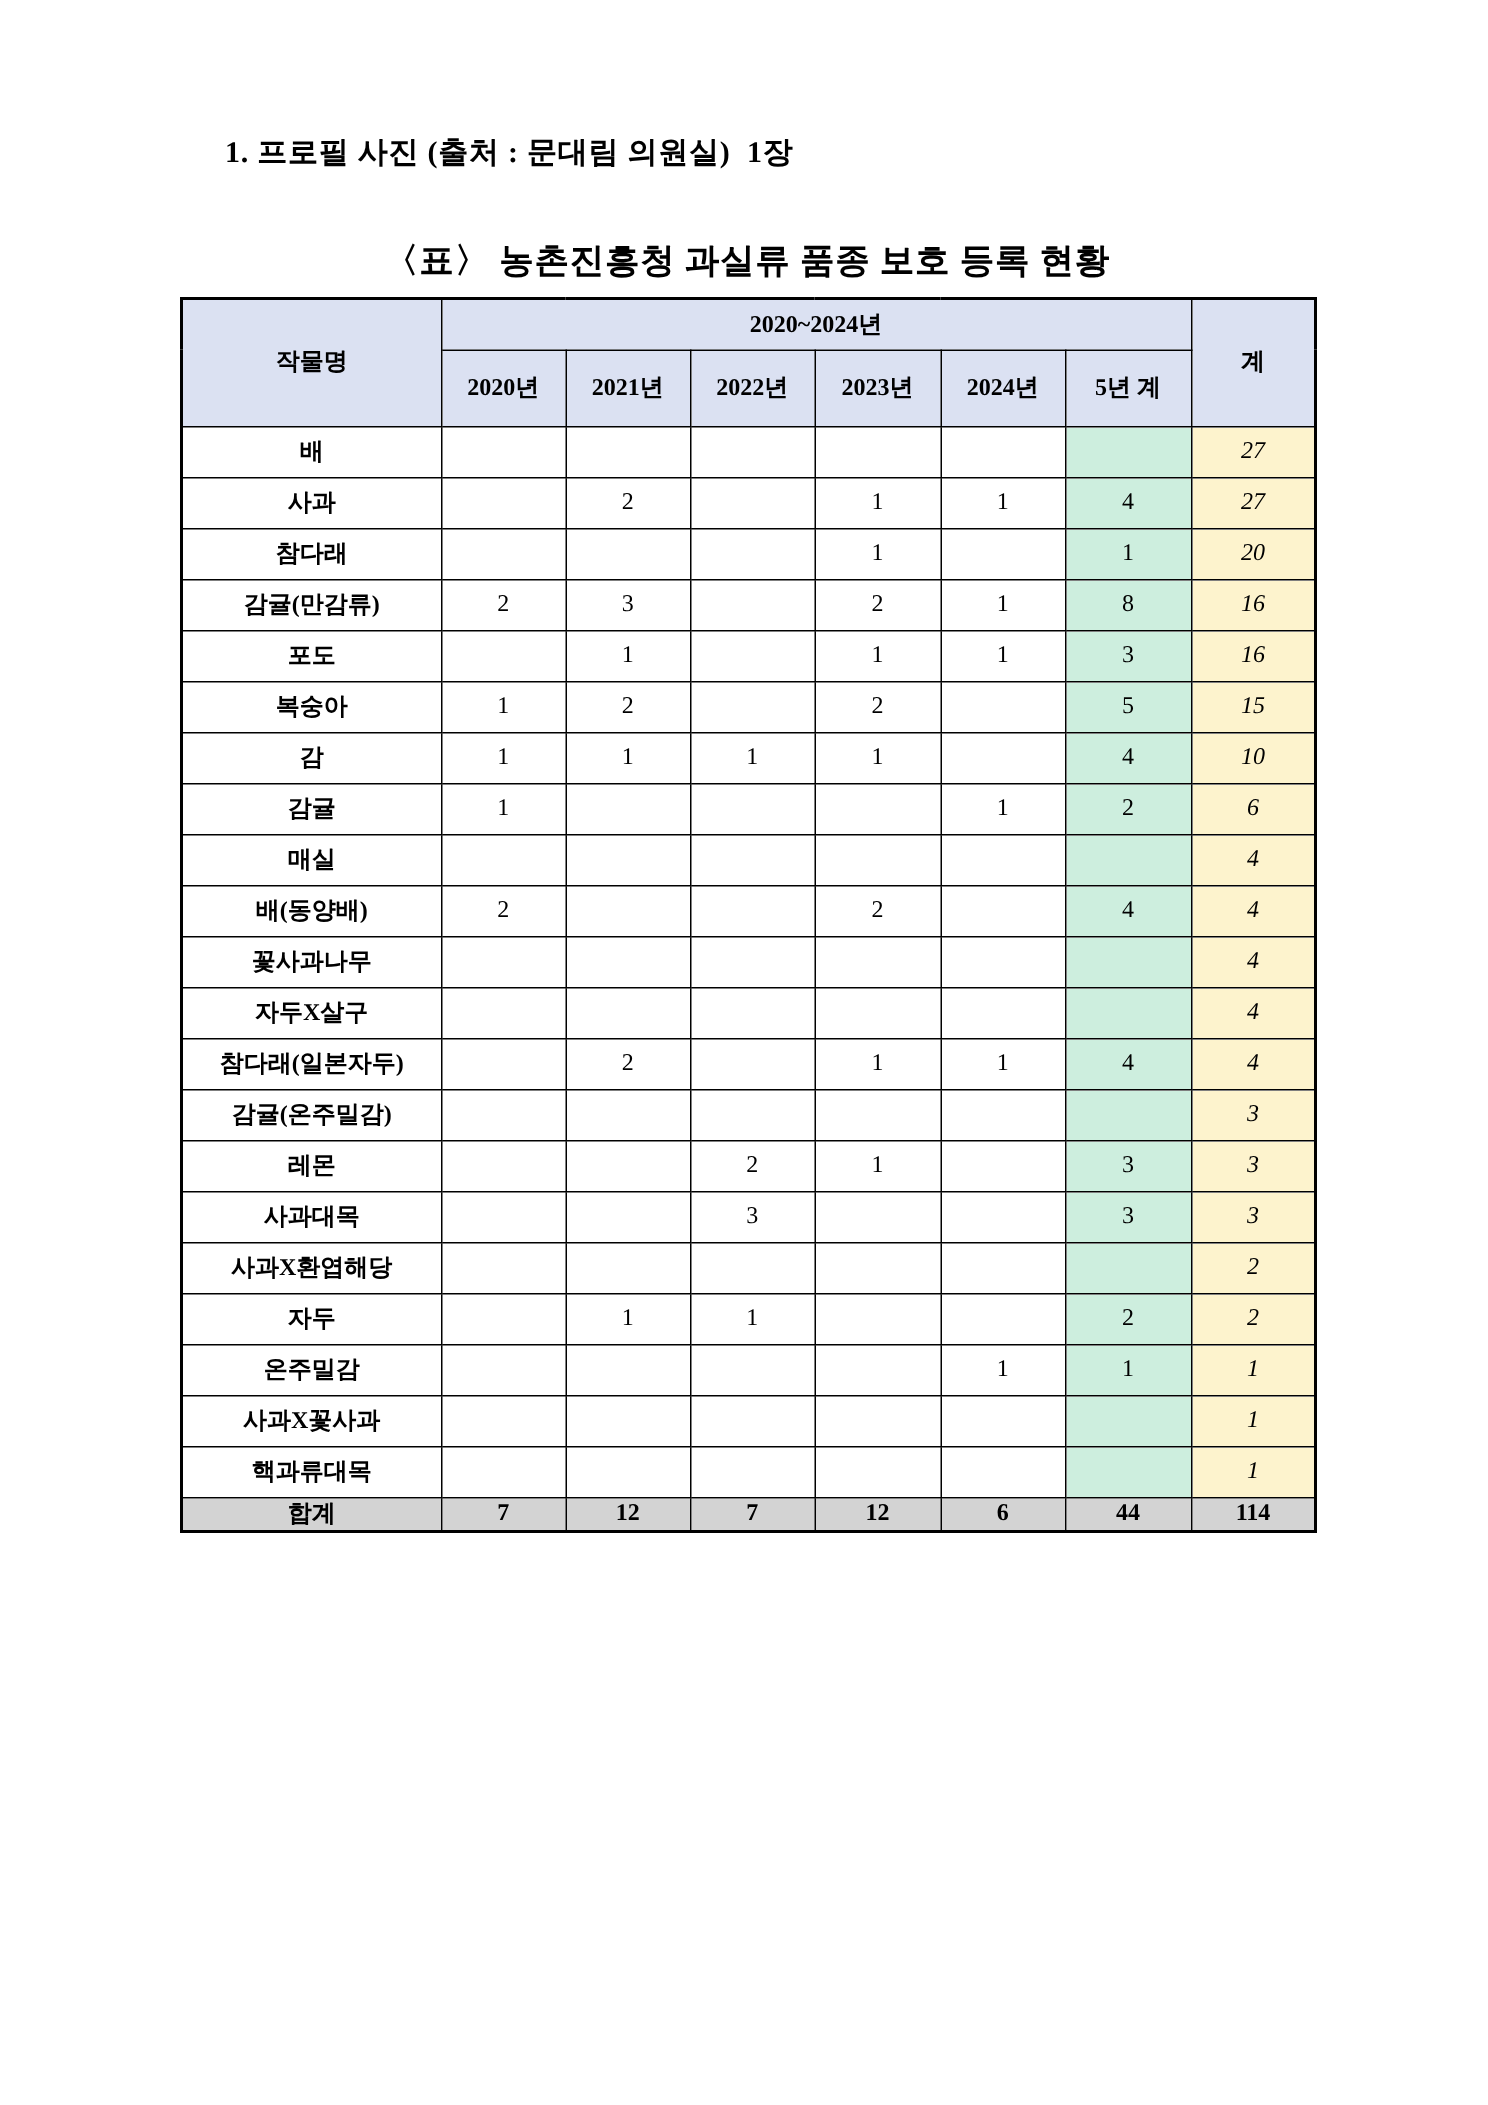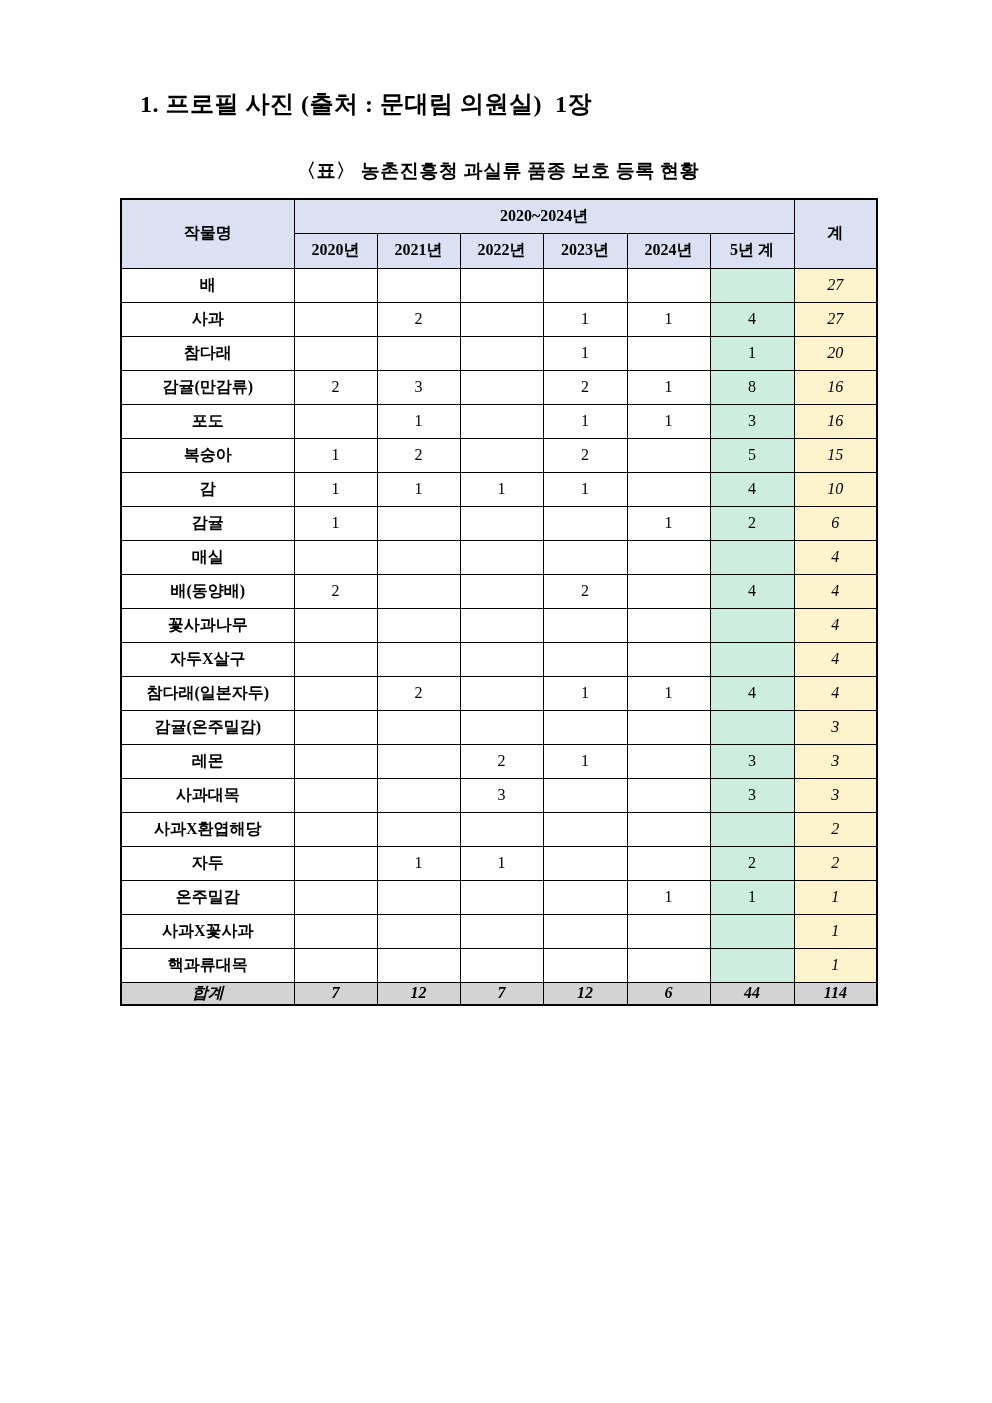--- a/index.html
+++ b/index.html
@@ -5,32 +5,32 @@
   * { margin:0; padding:0; box-sizing:border-box; }
   html,body { background:#ffffff; }
   body {
     width:992px; height:1403px;
     position:relative;
     font-family:"Liberation Serif","DejaVu Serif",serif;
     color:#000;
   }
   .heading {
     position:absolute;
-    left:140px; top:88px;
-    font-size:24px;
+    left:150px; top:88px;
+    font-size:20px;
     font-weight:bold;
     letter-spacing:0.5px;
     white-space:pre;
   }
   .table-title {
     position:absolute;
     left:120px; top:158px;
     width:756px;
     text-align:center;
-    font-size:19px;
+    font-size:23px;
     font-weight:bold;
     letter-spacing:0.5px;
   }
   table.main {
     position:absolute;
     left:120px; top:198px;
     width:756px;
     border-collapse:collapse;
     table-layout:fixed;
     border:2px solid #000;
@@ -43,30 +43,29 @@
     overflow:hidden;
     white-space:nowrap;
   }
   thead th {
     background:var(--header-bg,#dbe1f2);
     font-weight:bold;
     font-size:17px;
     font-family:Liberation Serif, serif;
   }
   thead tr.h1 th { height:34px; }
-  thead tr.h2 th { height:35px; }
+  thead tr.h2 th { height:51px; }
   tbody td { height:34px; font-weight:normal; }
   tbody td.crop { font-weight:bold; }
   tbody td.five { background:var(--five-bg,#cdeede); }
   tbody td.gtotal { background:var(--gtotal-bg,#fdf3cd);font-style:italic; }
   tbody tr.total-row td {
     background:var(--total-row-bg,#d3d3d3);
     font-weight:bold;
     height:20px;
-    font-style:italic;
   }
 </style>
 </head>
 <body>
 
 <div class="heading">1. 프로필 사진 (출처 : 문대림 의원실)  1장</div>
 
 <div class="table-title">〈표〉 농촌진흥청 과실류 품종 보호 등록 현황</div>
 
 <table class="main">

